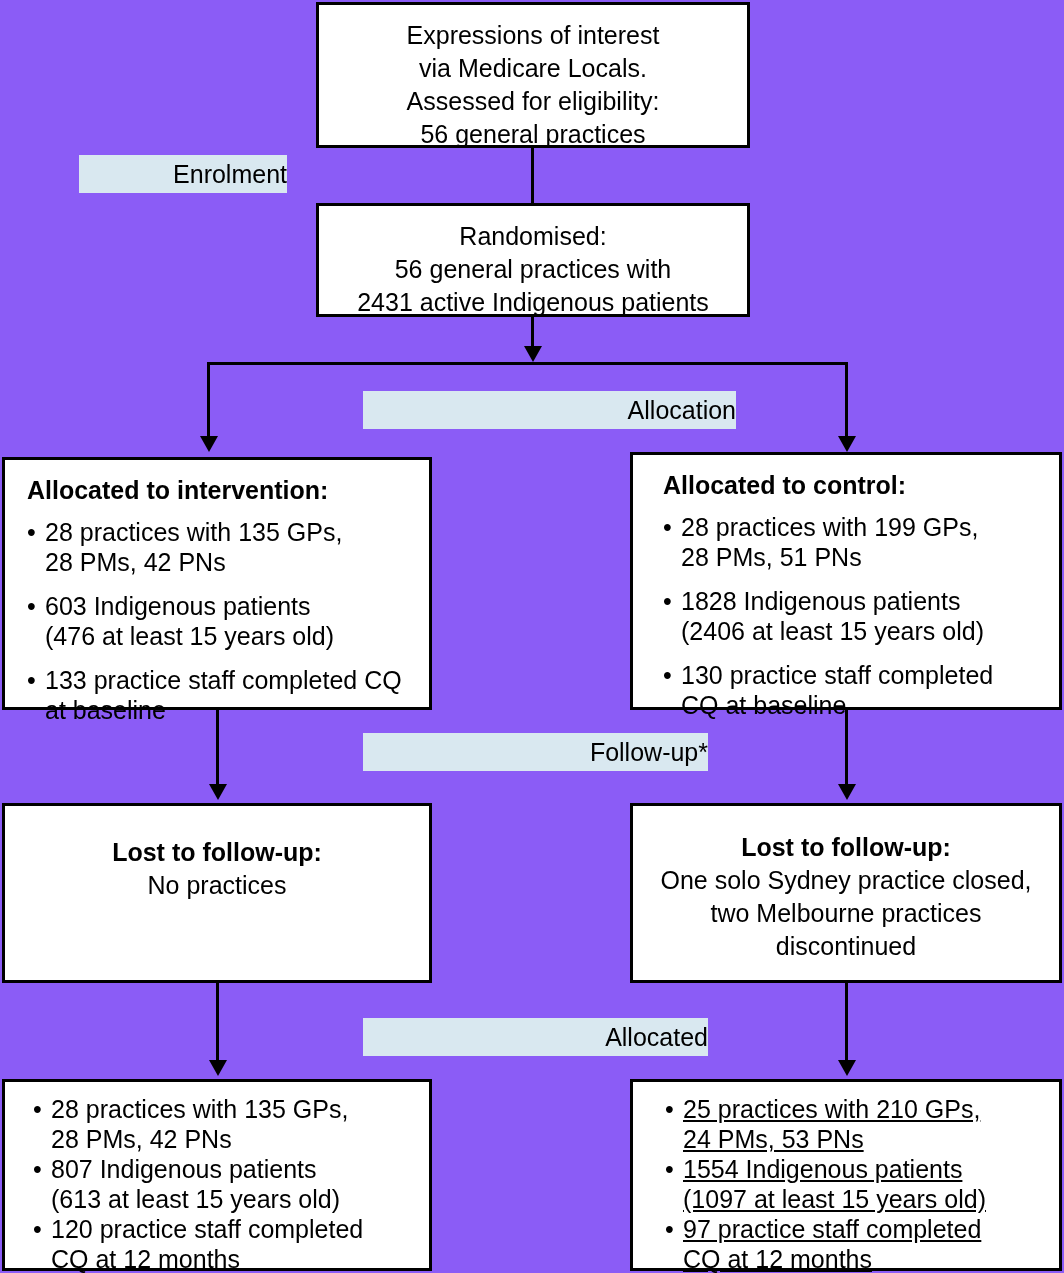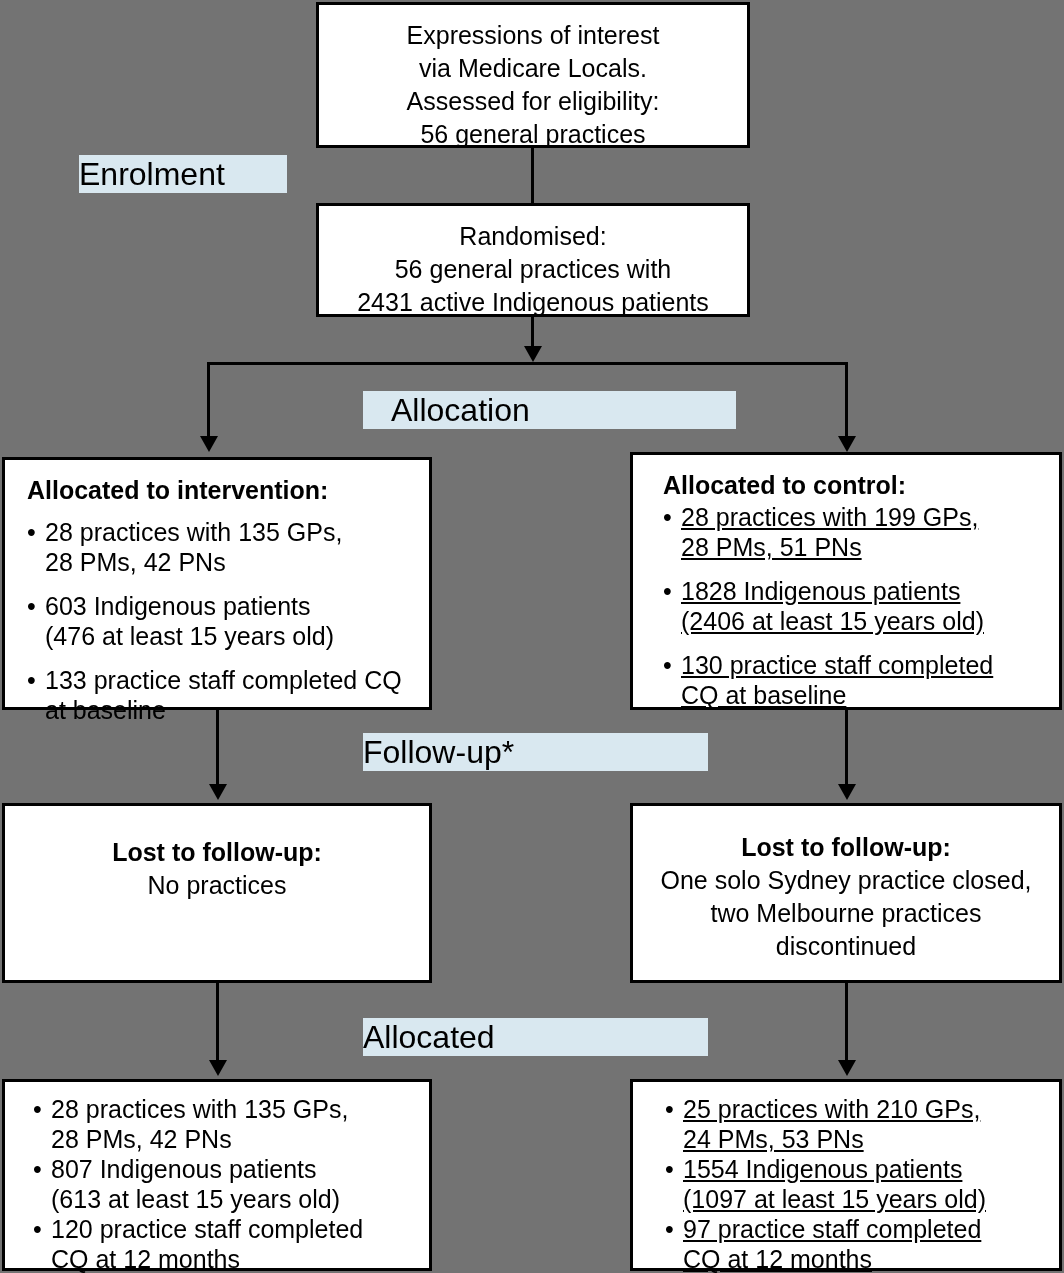--- a/index.html
+++ b/index.html
@@ -9,21 +9,21 @@
   }
   body {
     font-family: "Liberation Sans", sans-serif;
     color: #000000;
   }
   #stage {
     position: relative;
     width: 1064px;
     height: 1273px;
     overflow: hidden;
-    background: #737373;
+    background: #8b5cf6;
   }
 
   
   .box {
     position: absolute;
     box-sizing: border-box;
     border: 3px solid #000000;
     background: #ffffff;
     display: flex;
     flex-direction: column;
@@ -68,22 +68,22 @@
   ul.bullets.spaced li { margin-bottom: 14px; }
   ul.bullets.spaced li:last-child { margin-bottom: 0; }
   ul.bullets.tight li { margin-bottom: 0px; }
 
   
   .band {
     position: absolute;
     background: #d9e8f0;
     display: flex;
     align-items: center;
-    justify-content: flex-start;
-    font-size: 32px;
+    justify-content: flex-end;
+    font-size: 25px;
     line-height: 1;
     color: #000000;
     white-space: pre;
   }
 
   
   .vline {
     position: absolute;
     width: 3px;
     background: #000000;
@@ -148,21 +148,21 @@
 28 PMs, 42 PNs</li>
       <li>603 Indigenous patients
 (476 at least 15 years old)</li>
       <li>133 practice staff completed CQ
 at baseline</li>
     </ul>
   </div>
 
   <div class="box" style="left:630px; top:452px; width:432px; height:258px; padding:14px 12px 15px 30px;">
     <div class="bx-title">Allocated to control:</div>
-    <ul class="bullets spaced" style="margin-top:0;text-decoration:underline;">
+    <ul class="bullets spaced" style="margin-top:10px;">
       <li>28 practices with 199 GPs,
 28 PMs, 51 PNs</li>
       <li>1828 Indigenous patients
 (2406 at least 15 years old)</li>
       <li>130 practice staff completed
 CQ at baseline</li>
     </ul>
   </div>
 
   <div class="vline" style="left:216px; top:710px; height:78px;"></div>

